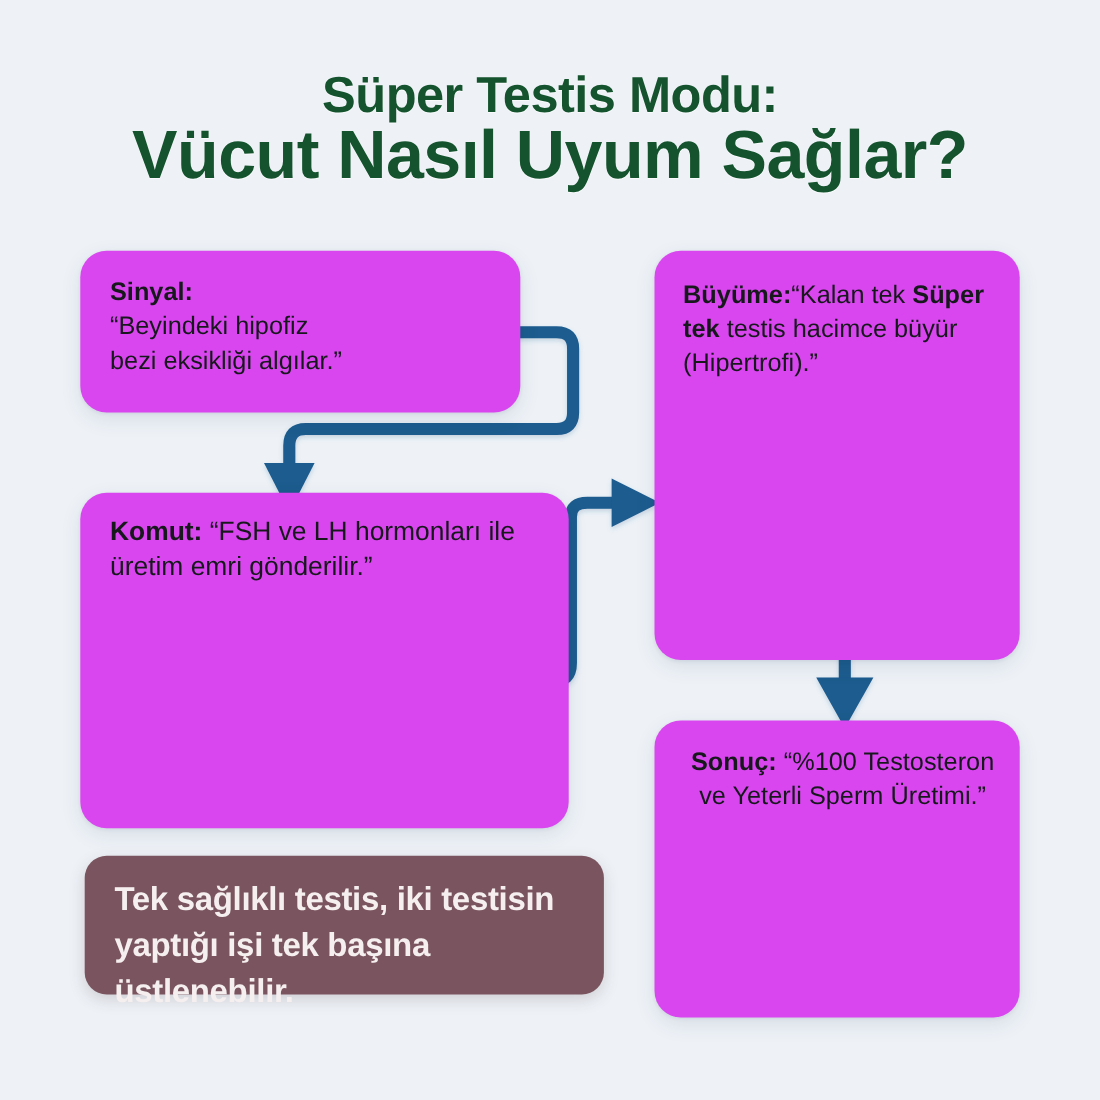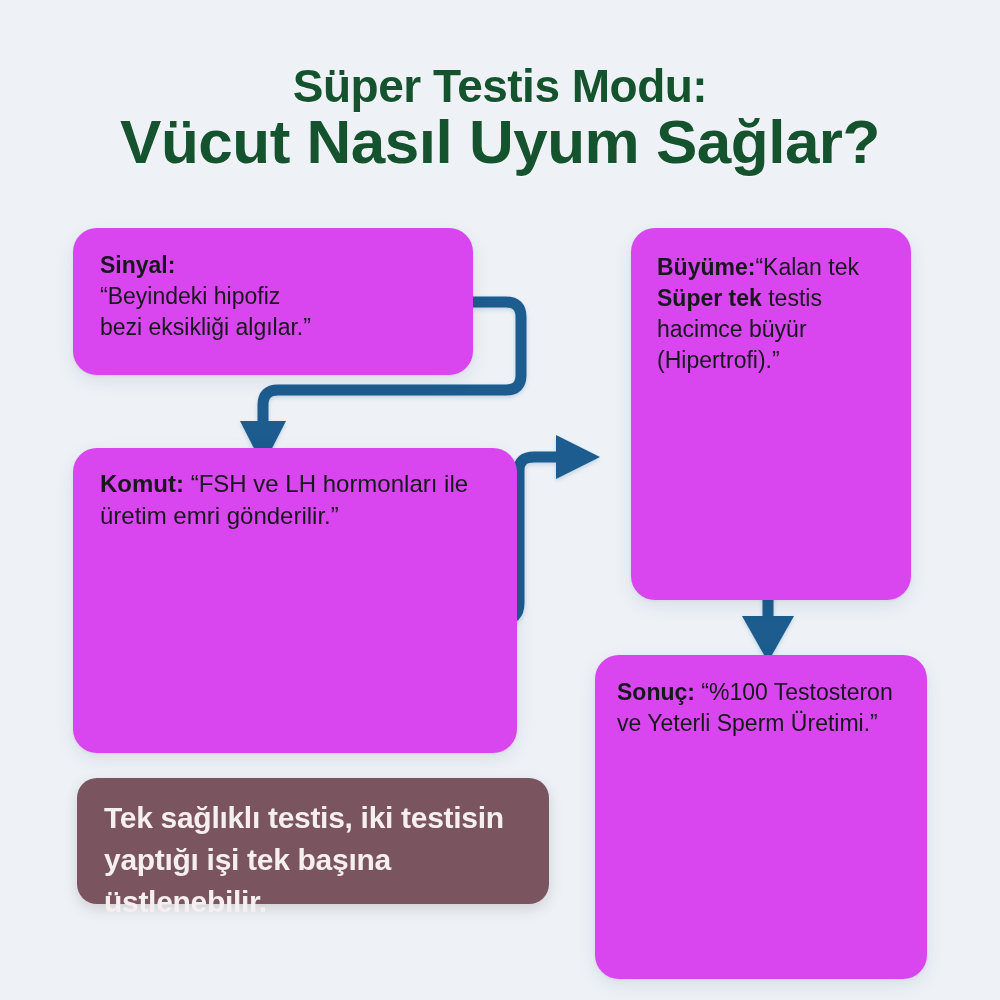--- a/index.html
+++ b/index.html
@@ -36,22 +36,22 @@
   .card-text{
     position:absolute;left:28px;right:18px;top:22px;
     color:#16181c;
     font-size:24px;
     line-height:33px;
   }
   .card-text b{font-weight:bold;}
 
   #card-signal{left:73px;top:228px;width:400px;height:147px;}
   #card-command{left:73px;top:448px;width:400px;height:305px;padding-left:44px;}
-  #card-growth{left:595px;top:228px;width:280px;height:372px;margin-left:36px;}
-  #card-result{left:595px;top:655px;width:332px;height:324px;}
+  #card-growth{left:595px;top:228px;width:332px;height:372px;}
+  #card-result{left:595px;top:655px;width:332px;height:270px;text-align:center;}
 
   #card-signal .card-text{font-size:23px;line-height:31px;top:22px;left:27px;width:215px;}
   #card-command .card-text{font-size:24px;line-height:32px;top:20px;left:27px;right:24px;}
   #card-growth .card-text{font-size:23px;line-height:31px;top:24px;left:26px;right:18px;}
   #card-result .card-text{font-size:23px;line-height:31px;top:22px;left:22px;right:12px;}
 
   
   #banner{
     position:absolute;left:77px;top:778px;width:472px;height:126px;
     background:#7a555f;

